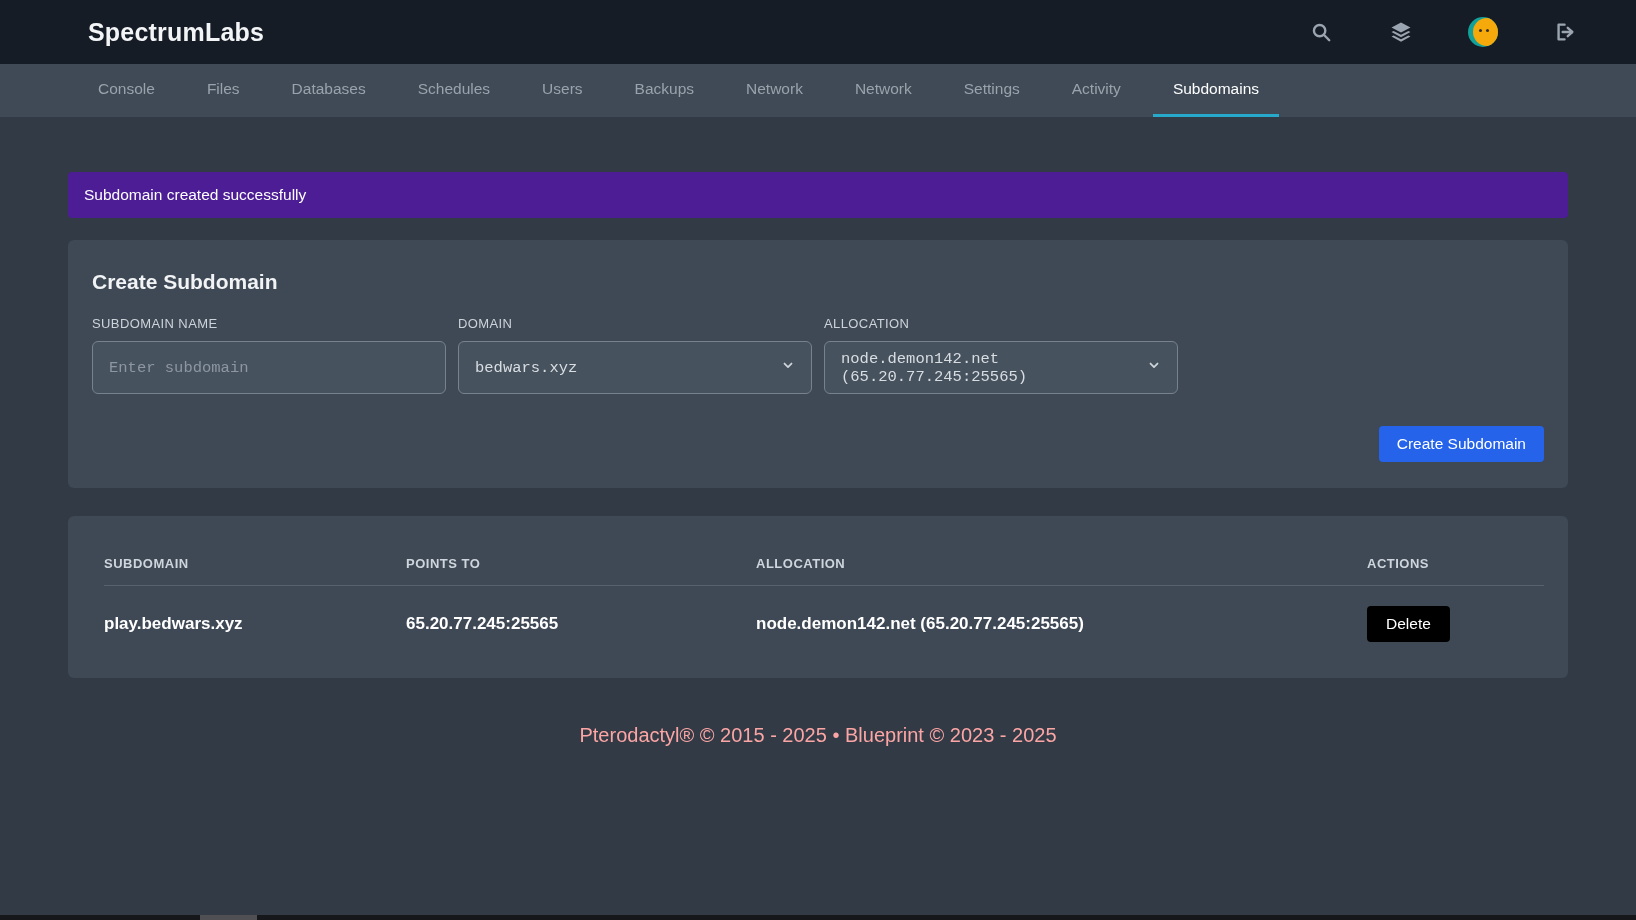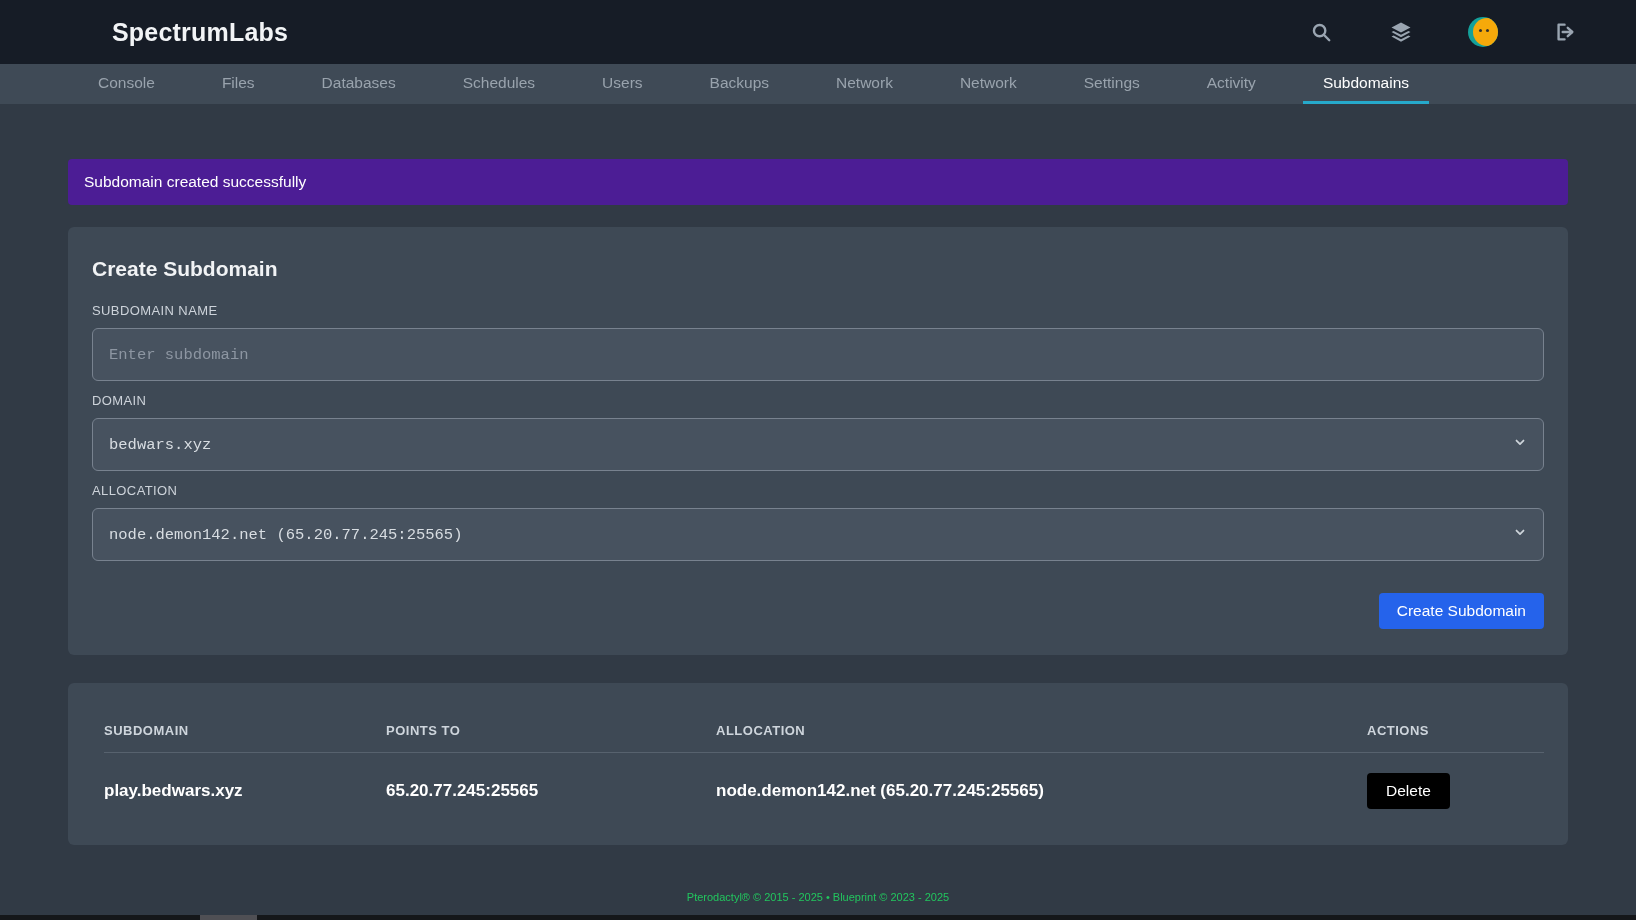--- a/index.html
+++ b/index.html
@@ -10,21 +10,21 @@
     color: #e4e8ec;
     position: relative;
   }
 
   
   .topbar {
     height: 64px;
     background: #161c26;
     display: flex;
     align-items: center;
-    padding: 0 58px 0 112px;
+    padding: 0 58px 0 88px;
   }
   .brand {
     color: #f2f4f6;
     font-size: 25px;
     font-weight: bold;
     letter-spacing: 0.2px;
   }
   .topbar-actions {
     margin-left: auto;
     display: flex;
@@ -57,26 +57,25 @@
     width: 3px; height: 3px;
     border-radius: 50%;
     background: #35302a;
     top: 12px;
   }
   .avatar .eye.l { left: 11px; }
   .avatar .eye.r { left: 18px; }
 
   
   .navbar {
-    height: 40px;
+    height: 53px;
     background: #3f4a56;
     display: flex;
     align-items: stretch;
     padding: 0 72px;
-    gap: 15px;
   }
   .tab {
     display: flex;
     align-items: center;
     padding: 0 20px;
     font-size: 15.5px;
     color: #99a3ad;
     cursor: pointer;
     border-bottom: 3px solid transparent;
     margin: 0 6px;
@@ -111,21 +110,21 @@
   .card.create-card { margin-top: 22px; }
   .card-title {
     font-size: 21px;
     font-weight: bold;
     color: #f1f3f5;
     margin: 6px 0 22px 0;
   }
 
   .form-grid {
     display: grid;
-    grid-template-columns: 1fr;
+    grid-template-columns: 1fr 1fr 1fr 1fr;
     column-gap: 33px;
     row-gap: 24px;
     gap: 12px;
   }
   .field-label {
     display: block;
     font-size: 13px;
     color: #cdd3da;
     letter-spacing: 0.4px;
     margin-bottom: 10px;
@@ -168,20 +167,21 @@
     font-family: inherit;
   }
 
   
   .card.table-card { margin-top: 28px; padding: 24px 24px 22px 24px; }
   .sub-table { padding-left: 12px; }
   .table-header-row, .table-row {
     display: grid;
     grid-template-columns: 282px 330px 1fr 177px;
     align-items: center;
+    gap: 20px;
   }
   .table-header-row {
     padding: 16px 0 14px 0;
     border-bottom: 1px solid #57626e;
   }
   .th {
     font-size: 13px;
     font-weight: bold;
     color: #ced5dc;
     letter-spacing: 0.5px;
@@ -197,22 +197,22 @@
     padding: 9px 19px;
     cursor: pointer;
     font-family: inherit;
     justify-self: start;
   }
 
   
   .footer {
     margin-top: 46px;
     text-align: center;
-    font-size: 11px;
-    color: #22c55e;
+    font-size: 20px;
+    color: #fca5a5;
   }
 
   
   .bottom-strip {
     position: absolute;
     left: 0; bottom: 0;
     width: 100%; height: 5px;
     background: #15171a;
   }
   .bottom-strip .seg {

